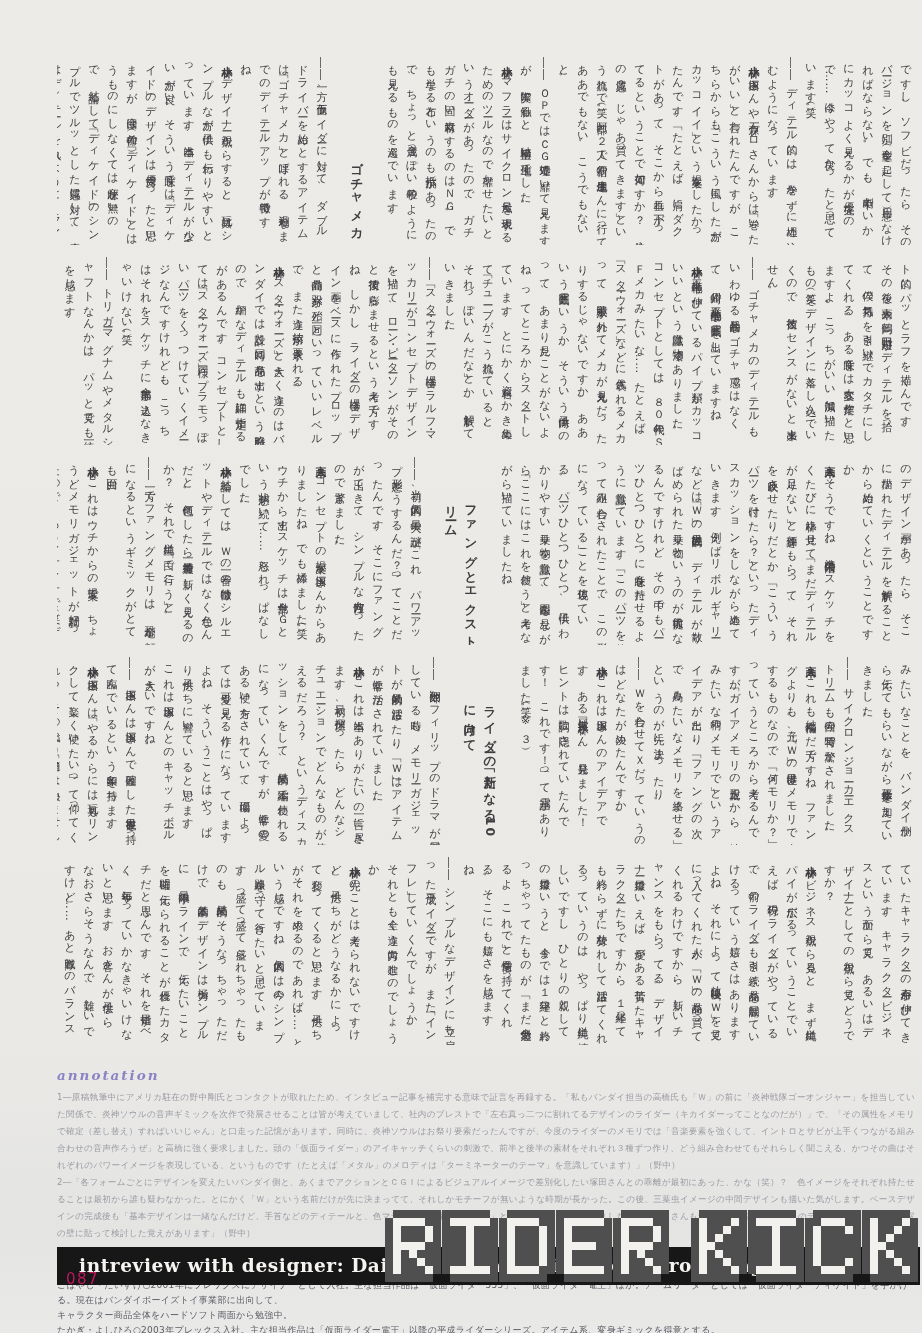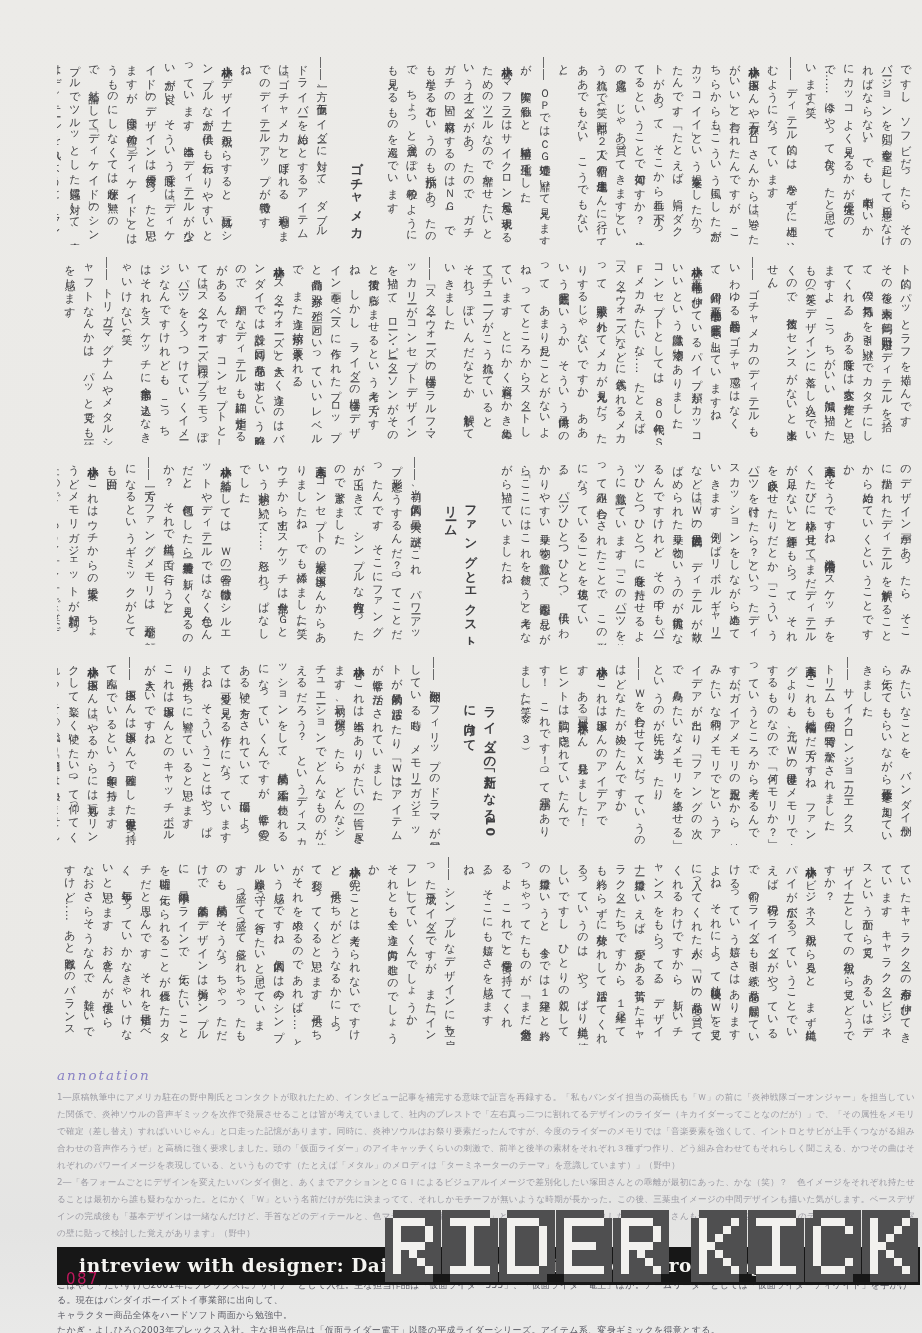--- a/index.html
+++ b/index.html
@@ -30,21 +30,21 @@
     font-size:12.5px; font-weight:bold; letter-spacing:2px;
     line-height:20px;
     padding-top:40px;
     margin-right:16px; margin-left:16px;
   }
   .band h3.vheading.short{ padding-top:96px; }
   
   .annotation{ margin-top:22px; }
   .mini-heading{
     font-family:"DejaVu Serif","Liberation Serif",serif;
-    font-style:italic; font-weight:normal;
+    font-style:italic; font-weight:bold;
     font-size:13.5px; letter-spacing:2px;
     color:#8a83c4;
     margin-bottom:6px;
   }
   .annotation .note{
     font-size:8.6px; line-height:17px; letter-spacing:0.3px;
     color:#9b9aa3;
     text-align:justify;
   }
   

